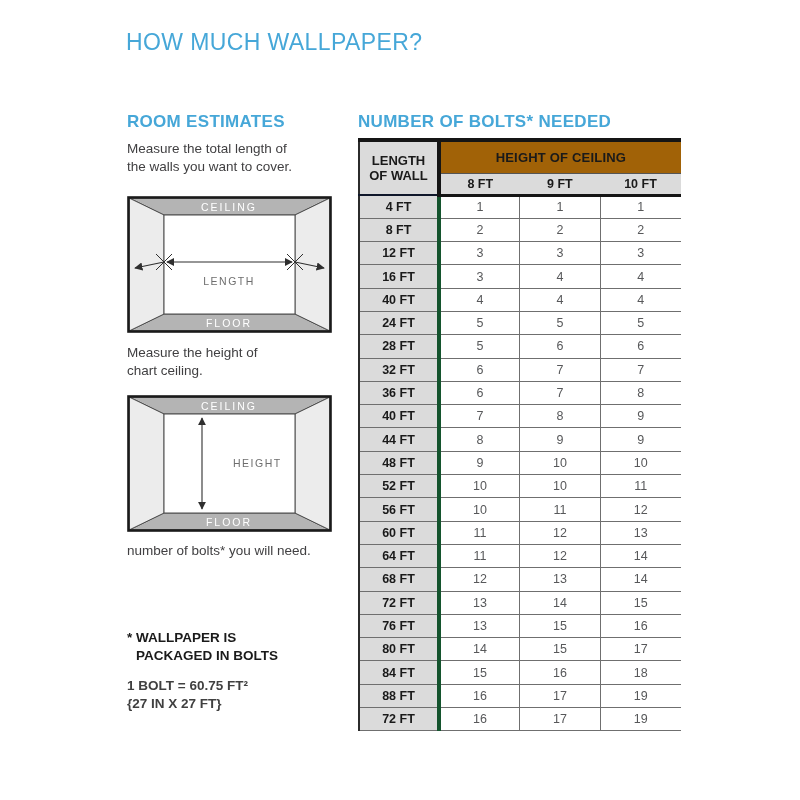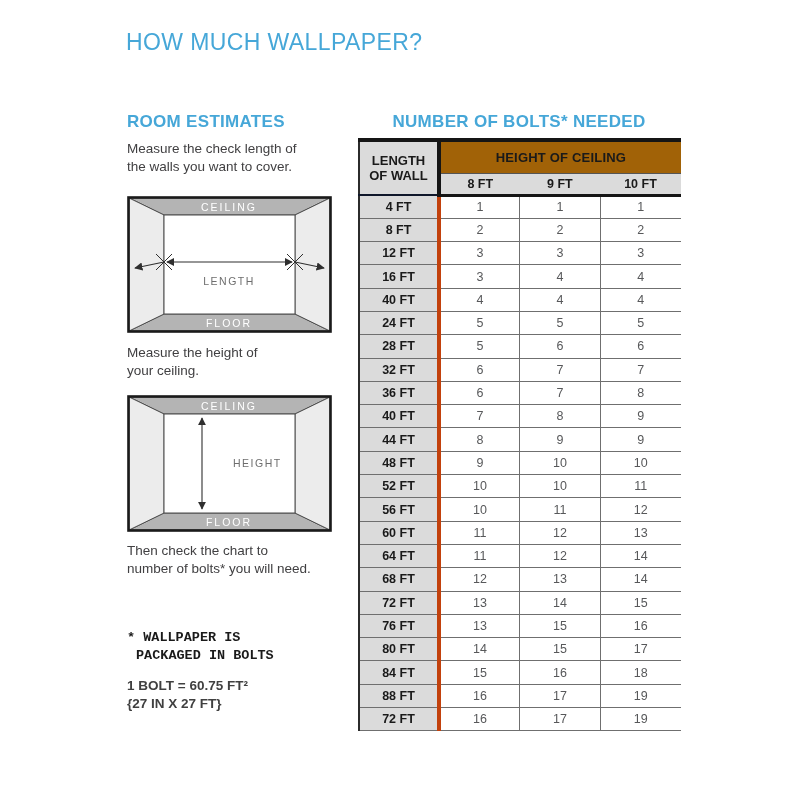--- a/index.html
+++ b/index.html
@@ -9,31 +9,31 @@
     font-family:"Liberation Sans", sans-serif; color:#414042; overflow:hidden;
   }
   .page-title {
     position:absolute; left:126px; top:29px;
     font-size:23px; font-weight:400; color:#46A7D8; letter-spacing:0.4px;
   }
   .section-heading {
     font-size:17px; font-weight:700; color:#46A7D8; letter-spacing:0.3px;
   }
   .left-heading { position:absolute; left:127px; top:112px; }
-  .table-heading { position:absolute; left:358px; top:112px; width:322px; text-align:center; }
+  .table-heading { position:absolute; left:358px; top:112px; width:322px; text-align:left; }
   .step-text { position:absolute; left:127px; font-size:13.5px; line-height:17.5px; color:#414042; }
   .step1 { top:140px; }
   .step2 { top:344px; }
   .step3 { top:542px; }
   .room-svg { position:absolute; left:127px; }
   .svg1 { top:196px; }
   .svg2 { top:395px; }
   .footnote {
     position:absolute; left:127px; top:629px;
-    font-size:13.5px; font-weight:700; color:#1a1a1a; line-height:17.5px;font-family:Liberation Mono, monospace;
+    font-size:13.5px; font-weight:700; color:#1a1a1a; line-height:17.5px;
   }
   .footnote .indent { padding-left:9px; display:block; }
   .bolt-size {
     position:absolute; left:127px; top:677px;
     font-size:13.5px; font-weight:700; color:#404040; line-height:18px;
   }
   
   .table-wrap { position:absolute; left:358px; top:138px; }
   table.bolts {
     border-collapse:collapse; table-layout:fixed; width:322px;
@@ -49,21 +49,21 @@
   th.group {
     background:#a16207; border-bottom:1px solid #555;
     font-size:13px; font-weight:700; color:#1a1a1a; height:33px; text-align:center;
     letter-spacing:0.2px;
   }
   tr.subhead th {
     background:#DBDBDB; border-bottom:3px solid #151515;
     font-size:12.5px; font-weight:700; color:#1a1a1a; height:22px; text-align:center;
   }
   tbody th {
-    background:#DBDBDB; border-right:4px solid #c2410c; border-bottom:1px solid #6f6f6f;
+    background:#DBDBDB; border-right:4px solid #14532d; border-bottom:1px solid #6f6f6f;
     font-size:12.5px; font-weight:700; color:#1a1a1a; height:23.3px; text-align:center;
   }
   tbody td {
     background:#ffffff; border-bottom:1px solid #6f6f6f;
     font-size:12.5px; color:#57585A; text-align:center; height:23.3px;
   }
   tbody td + td { border-left:1px solid #6f6f6f; }
   tbody td:first-of-type { border-left:none; }
   
   .svg-plane-label { font-family:"Liberation Sans",sans-serif; font-size:10.5px; fill:#ffffff; letter-spacing:2px; }
@@ -73,21 +73,21 @@
 <body>
 
 <div class="page">
 
   <h1 class="page-title">HOW MUCH WALLPAPER?</h1>
 
   <h2 class="section-heading left-heading">ROOM ESTIMATES</h2>
   <h2 class="section-heading table-heading">NUMBER OF BOLTS* NEEDED</h2>
 
   <p class="step-text step1">
-    <span style="display:block">Measure the check length of</span>
+    <span style="display:block">Measure the total length of</span>
     <span style="display:block">the walls you want to cover.</span>
   </p>
 
   <svg class="room-svg svg1" width="205" height="137" viewBox="0 0 205 137">
     <defs>
       <marker id="ah" viewBox="0 0 10 10" refX="9" refY="5" markerWidth="7.5" markerHeight="7.5" orient="auto-start-reverse">
         <path d="M0,0 L10,5 L0,10 z" fill="#2f2f2f"></path>
       </marker>
     </defs>
     <rect x="1.5" y="1.5" width="202" height="134" fill="#ffffff" stroke="none"></rect>
@@ -107,39 +107,38 @@
       <line x1="160" y1="74" x2="176" y2="58"></line>
     </g>
     <text class="svg-plane-label" x="102" y="15" text-anchor="middle">CEILING</text>
     <text class="svg-plane-label" x="102" y="131" text-anchor="middle">FLOOR</text>
     <text class="svg-measure-label" x="102" y="89" text-anchor="middle">LENGTH</text>
     <rect x="1.5" y="1.5" width="202" height="134" fill="none" stroke="#1a1a1a" stroke-width="2.6"></rect>
   </svg>
 
   <p class="step-text step2">
     <span style="display:block">Measure the height of</span>
-    <span style="display:block">your ceiling.</span>
+    <span style="display:block">chart ceiling.</span>
   </p>
 
   <svg class="room-svg svg2" width="205" height="137" viewBox="0 0 205 137">
     <rect x="1.5" y="1.5" width="202" height="134" fill="#ffffff" stroke="none"></rect>
     <polygon points="2,2 203,2 168,19 37,19" fill="#B4B4B4" stroke="#3a3a3a" stroke-width="0.8"></polygon>
     <polygon points="2,135 203,135 168,118 37,118" fill="#B4B4B4" stroke="#3a3a3a" stroke-width="0.8"></polygon>
     <polygon points="2,2 37,19 37,118 2,135" fill="#ECECEC" stroke="#3a3a3a" stroke-width="0.8"></polygon>
     <polygon points="203,2 168,19 168,118 203,135" fill="#ECECEC" stroke="#3a3a3a" stroke-width="0.8"></polygon>
     <rect x="37" y="19" width="131" height="99" fill="#ffffff" stroke="#4a4a4a" stroke-width="1"></rect>
     <line x1="75" y1="23" x2="75" y2="114" stroke="#2f2f2f" stroke-width="1.1" marker-start="url(#ah)" marker-end="url(#ah)"></line>
     <text class="svg-plane-label" x="102" y="15" text-anchor="middle">CEILING</text>
     <text class="svg-plane-label" x="102" y="131" text-anchor="middle">FLOOR</text>
     <text class="svg-measure-label" x="106" y="72" text-anchor="start">HEIGHT</text>
     <rect x="1.5" y="1.5" width="202" height="134" fill="none" stroke="#1a1a1a" stroke-width="2.6"></rect>
   </svg>
 
   <p class="step-text step3">
-    <span style="display:block">Then check the chart to</span>
     <span style="display:block">number of bolts* you will need.</span>
   </p>
 
   <p class="footnote">
     <span style="display:block">* WALLPAPER IS</span>
     <span class="indent">PACKAGED IN BOLTS</span>
   </p>
 
   <p class="bolt-size">
     <span style="display:block">1 BOLT = 60.75 FT²</span>

